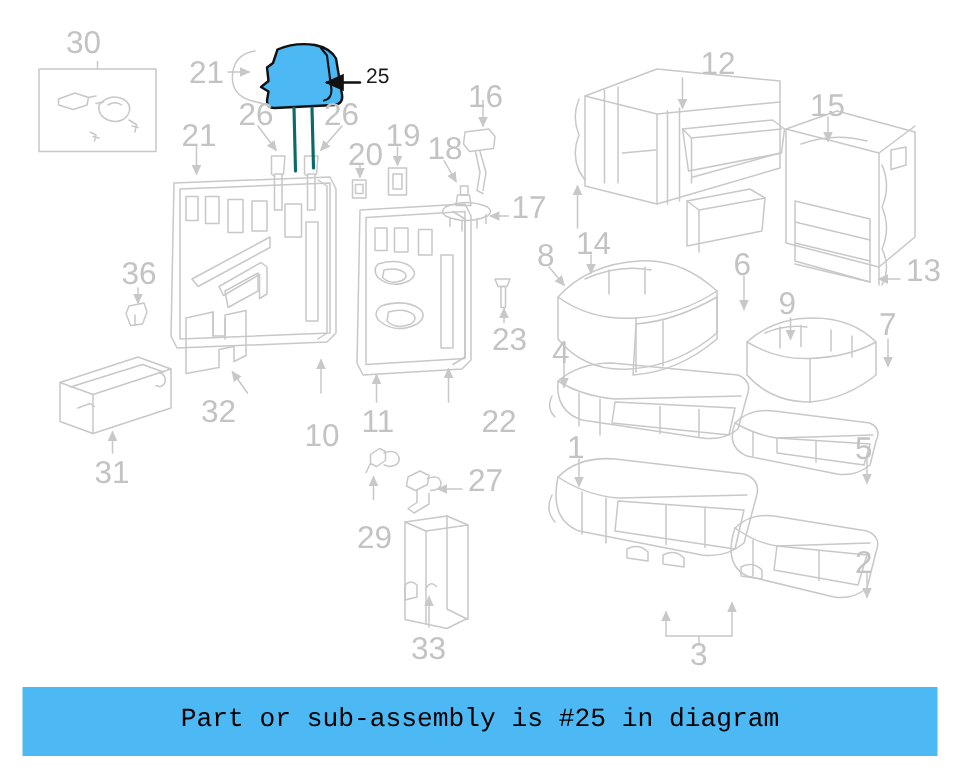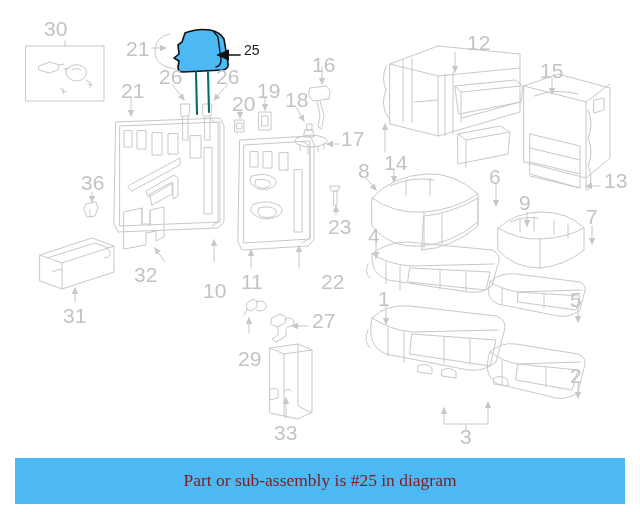--- a/index.html
+++ b/index.html
@@ -44,23 +44,23 @@
     top: 458px;
     width: 610px;
     height: 46px;
     background: #4cb9f4;
     display: flex;
     flex-direction: column;
     align-items: center;
     justify-content: center;
   }
   #banner .bline {
-    color: #7f1d1d;
+    color: #000000;
     font-size: 17.5px;
-    font-family: Liberation Serif, serif;
+    font-family: Liberation Mono, monospace;
     line-height: 1.25;
     white-space: nowrap;
   }
 </style>
 </head>
 <body>
 
 <div id="stage">
 
   <svg id="diagram-svg" viewBox="0 0 640 512">

